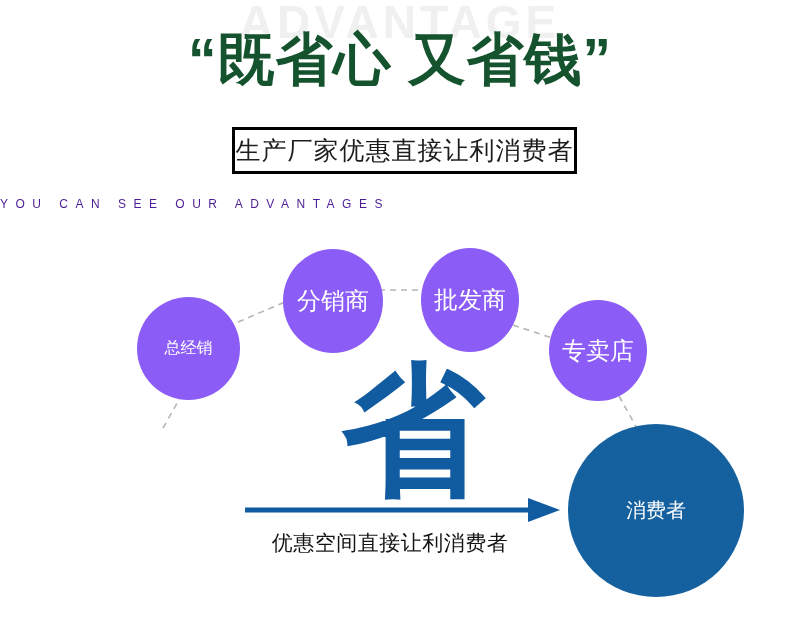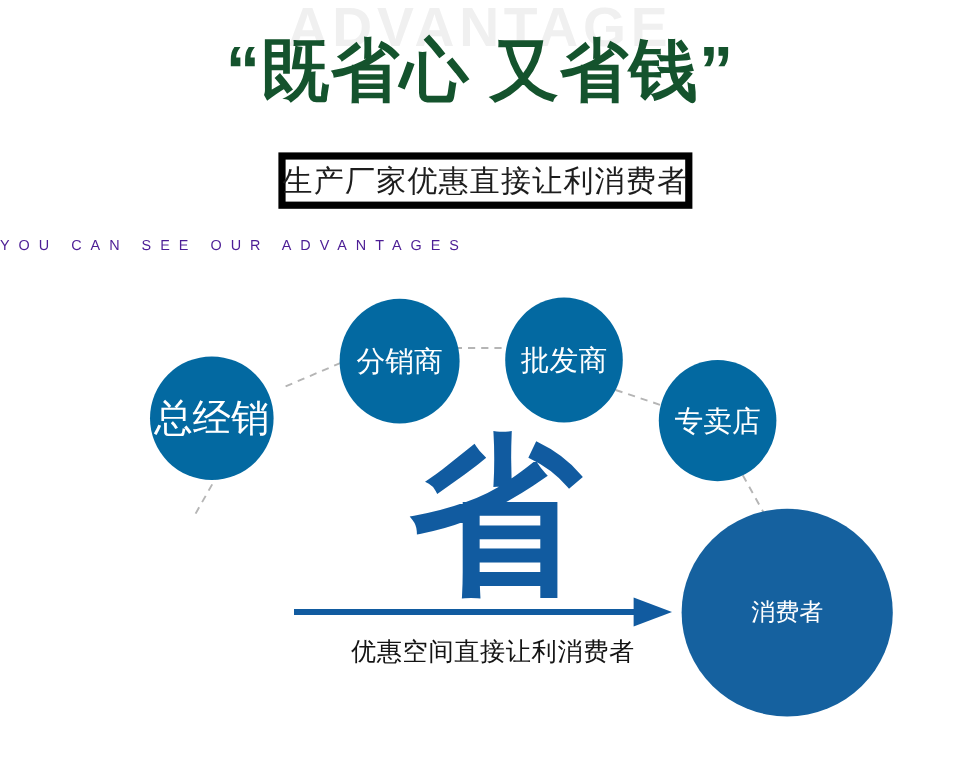--- a/index.html
+++ b/index.html
@@ -46,21 +46,21 @@
     letter-spacing: 1px;
     line-height: 1.12;
     white-space: nowrap;
   }
   #subtitle-box {
     position: absolute;
     top: 127px;
     left: 232px;
     width: 345px;
     height: 47px;
-    border: 6px solid #000000;
+    border: 3px solid #000000;
     box-sizing: border-box;
     display: flex;
     align-items: center;
     justify-content: center;
     background: #ffffff;
   }
   #subtitle-text {
     font-size: 25px;
     color: #1d1d1d;
     letter-spacing: 1px;
@@ -97,50 +97,50 @@
   .node {
     position: absolute;
     border-radius: 50%;
     display: flex;
     align-items: center;
     justify-content: center;
     color: #ffffff;
     white-space: nowrap;
     box-sizing: border-box;
   }
-  .node-green { background: #0369a1; }
+  .node-green { background: #8b5cf6; }
   .node-blue  { background: #15619f; }
 
   .node-label { display: block; }
 
-  #node-zongjingxiao { left: 125px; top: 297px; width: 103px; height: 103px; font-size: 32px; }
+  #node-zongjingxiao { left: 137px; top: 297px; width: 103px; height: 103px; font-size: 16px; }
   #node-fenxiaoshang { left: 283px; top: 249px; width: 100px; height: 104px; font-size: 24px; }
   #node-pifashang   { left: 421px; top: 248px; width: 98px;  height: 104px; font-size: 24px; }
   #node-zhuanmaidian{ left: 549px; top: 300px; width: 98px;  height: 101px; font-size: 24px; }
   #node-shengchan   { left: 57px;  top: 424px; width: 176px; height: 173px; font-size: 30px; }
   #node-xiaofeizhe  { left: 568px; top: 424px; width: 176px; height: 173px; font-size: 20px; }
 
   #big-char {
     position: absolute;
     left: 333px;
     top: 359px;
     width: 160px;
     text-align: center;
     font-size: 143px;
     line-height: 1;
     font-weight: bold;
     color: #115ba0;
     user-select: none;
   }
   #arrow-caption {
     position: absolute;
-    left: 219px;
+    left: 235px;
     top: 529px;
     width: 310px;
-    text-align: right;
+    text-align: center;
     font-size: 21px;
     color: #141414;
     letter-spacing: 0.5px;
     white-space: nowrap;
   }
 </style>
 </head>
 <body>
 
 <div id="page">

